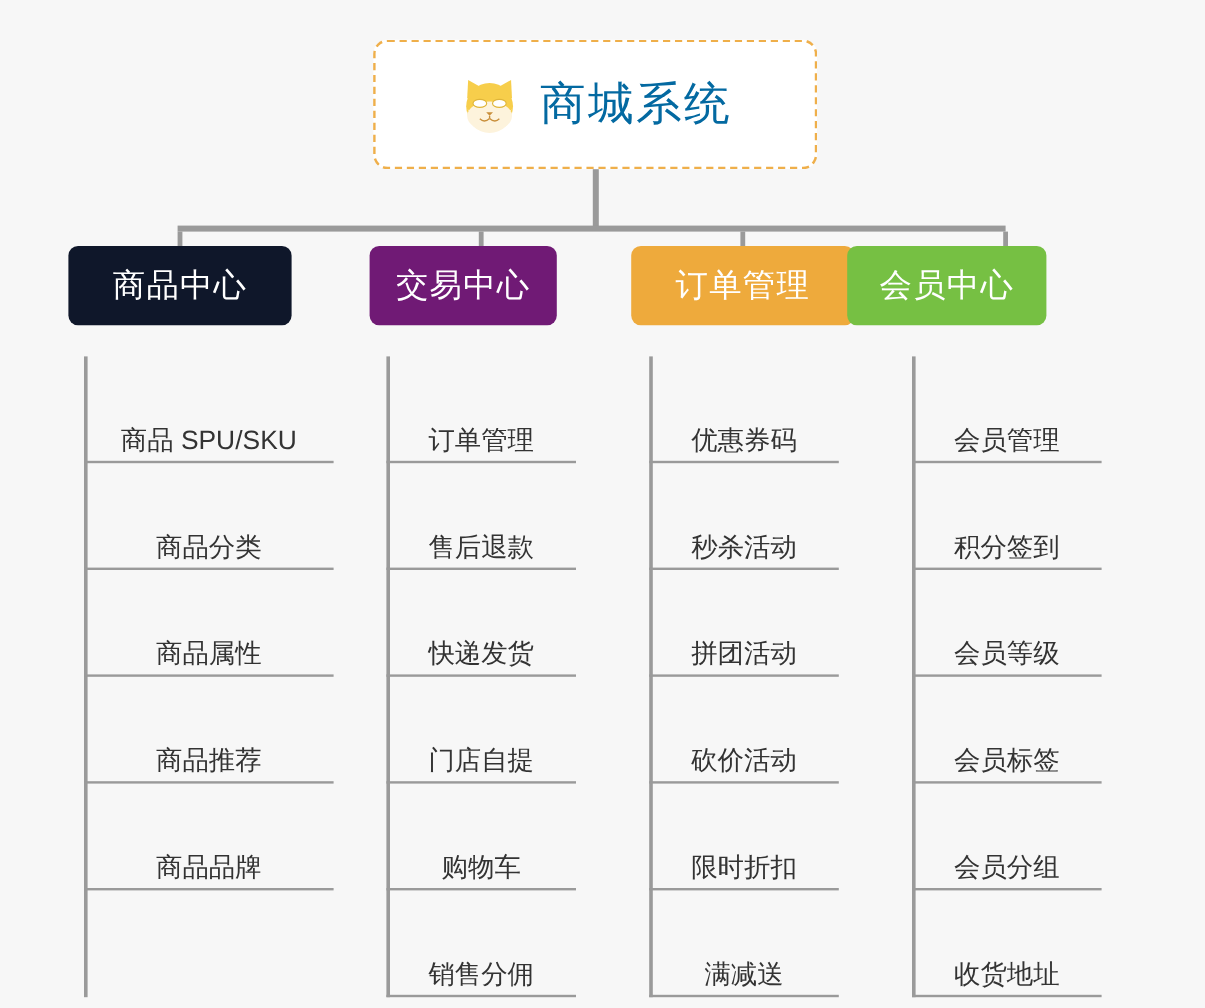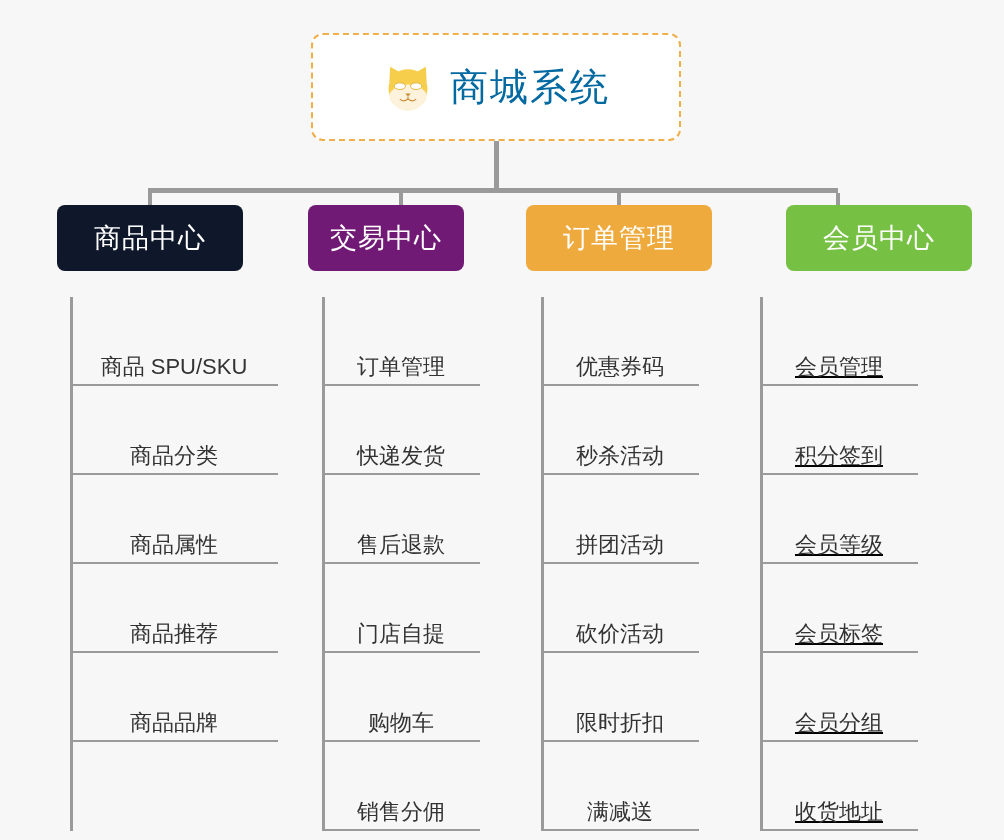--- a/index.html
+++ b/index.html
@@ -173,24 +173,24 @@
     <div class="conn" style="left: 399px; top: 193px; width: 4px; height: 12px;"></div>
     <div class="cat" style="left: 308px; width: 156px; background: #701a75;">
       <span>交易中心</span>
     </div>
     <div class="col" style="left: 322px; width: 158px;">
       <div class="spine" style="height: 534px;"></div>
       <div class="leaf">
         <span class="leaf-label">订单管理</span>
       </div>
       <div class="leaf">
+        <span class="leaf-label">售后退款</span>
+      </div>
+      <div class="leaf">
         <span class="leaf-label">快递发货</span>
-      </div>
-      <div class="leaf">
-        <span class="leaf-label">售后退款</span>
       </div>
       <div class="leaf">
         <span class="leaf-label">门店自提</span>
       </div>
       <div class="leaf">
         <span class="leaf-label">购物车</span>
       </div>
       <div class="leaf">
         <span class="leaf-label">销售分佣</span>
       </div>
@@ -214,24 +214,24 @@
         <span class="leaf-label">砍价活动</span>
       </div>
       <div class="leaf">
         <span class="leaf-label">限时折扣</span>
       </div>
       <div class="leaf">
         <span class="leaf-label">满减送</span>
       </div>
     </div>
     <div class="conn" style="left: 836px; top: 193px; width: 4px; height: 12px;"></div>
-    <div class="cat" style="left: 786px; width: 186px; background: rgb(118, 192, 67);">
+    <div class="cat" style="left: 706px; width: 166px; background: rgb(118, 192, 67);">
       <span>会员中心</span>
     </div>
-    <div class="col" style="left: 760px; width: 158px; text-decoration: underline;">
+    <div class="col" style="left: 760px; width: 158px;">
       <div class="spine" style="height: 534px;"></div>
       <div class="leaf">
         <span class="leaf-label">会员管理</span>
       </div>
       <div class="leaf">
         <span class="leaf-label">积分签到</span>
       </div>
       <div class="leaf">
         <span class="leaf-label">会员等级</span>
       </div>

